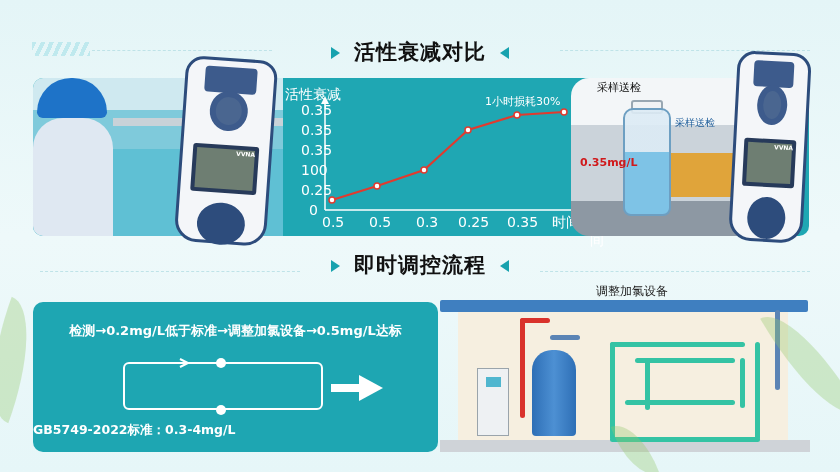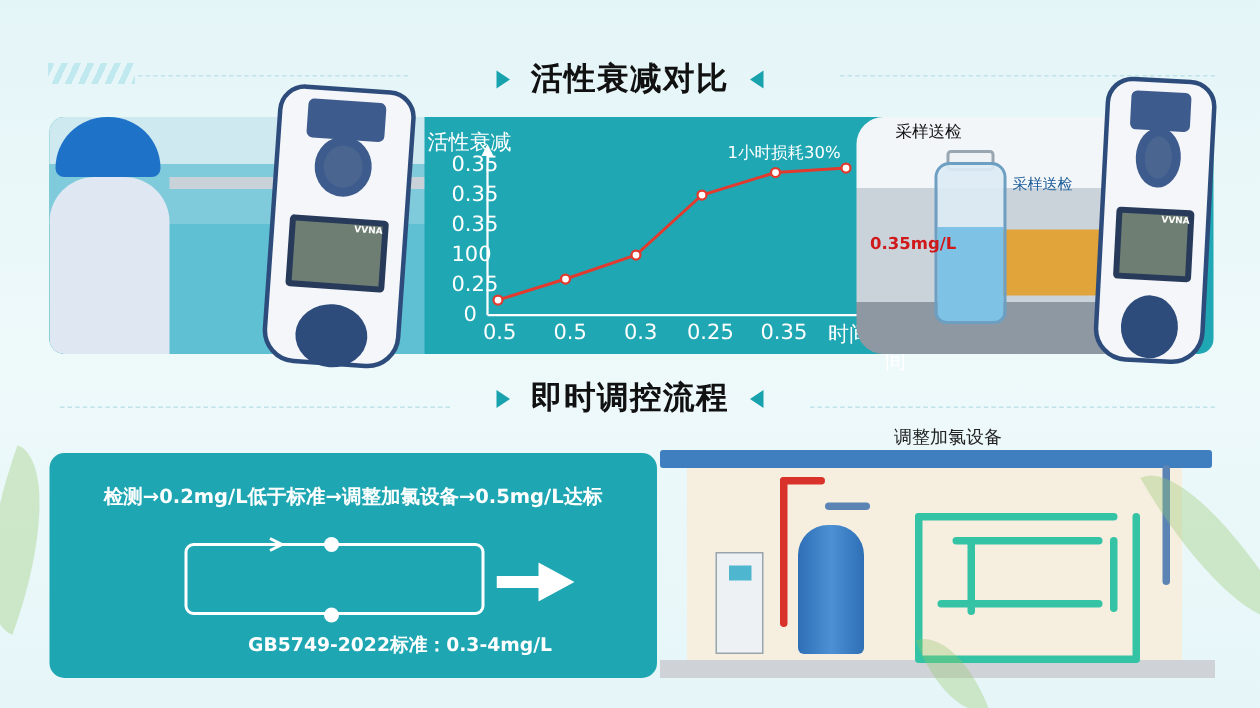--- a/index.html
+++ b/index.html
@@ -25,21 +25,21 @@
   .chart svg{position:absolute;left:0;top:0}
   .chart .lbl{position:absolute;color:#fff;font-size:14px}
   .scene2{position:absolute;left:571px;top:78px;width:208px;height:158px;background:linear-gradient(180deg,#f3f6f8 0 30%,#cbd3da 30% 78%,#8d98a3 78%);border-radius:18px 10px 10px 18px;overflow:hidden}
   .bottle{position:absolute;left:52px;top:30px;width:48px;height:108px;background:linear-gradient(180deg,rgba(220,235,245,.9) 0 40%,#7ec3e6 40%);border:2px solid #6d9fc2;border-radius:10px 10px 8px 8px}
   .bottle-cap{position:absolute;left:60px;top:22px;width:32px;height:14px;background:#f0f3f5;border:2px solid #98a7b2;border-radius:3px}
   .truck{position:absolute;left:95px;top:75px;width:70px;height:44px;background:#e0a43a;border-radius:2px}
   .panel-bot{position:absolute;left:33px;top:302px;width:405px;height:150px;background:#1ea6b2;border-radius:10px}
   .flow-text{position:absolute;left:0;top:20px;width:405px;text-align:center;font-size:13px;font-weight:bold;color:#fff}
   .loop{position:absolute;left:90px;top:60px;width:200px;height:48px;border:2.5px solid #fff;border-radius:6px}
   .dot{position:absolute;width:10px;height:10px;border-radius:50%;background:#fff}
-  .std-text{position:absolute;left:0;top:120px;width:405px;text-align:right;font-size:12.5px;font-weight:bold;color:#fff;padding-right:70px}
+  .std-text{position:absolute;left:0;top:120px;width:405px;text-align:left;font-size:12.5px;font-weight:bold;color:#fff;padding-right:70px}
   .bigarrow{position:absolute;left:298px;top:73px}
   .plant-title{position:absolute;left:596px;top:283px;font-size:12px;color:#222}
   .building{position:absolute;left:440px;top:300px;width:370px;height:152px}
   .roof{position:absolute;left:0;top:0;width:368px;height:12px;background:#3f7fc0;border-radius:2px}
   .wall{position:absolute;left:18px;top:12px;width:330px;height:128px;background:#f6efe0}
   .ground{position:absolute;left:0;top:140px;width:370px;height:12px;background:#cfd3d8}
   .tank{position:absolute;left:92px;top:50px;width:44px;height:86px;background:linear-gradient(90deg,#2e6fb6,#4d90d3,#2e6fb6);border-radius:20px 20px 4px 4px}
   .cabinet{position:absolute;left:37px;top:68px;width:32px;height:68px;background:#eef1f3;border:1px solid #9aa4ab}
   .cab-scr{position:absolute;left:8px;top:8px;width:15px;height:10px;background:#4fb6cf}
   .pipe{position:absolute;background:#34c3a4;border-radius:3px}

